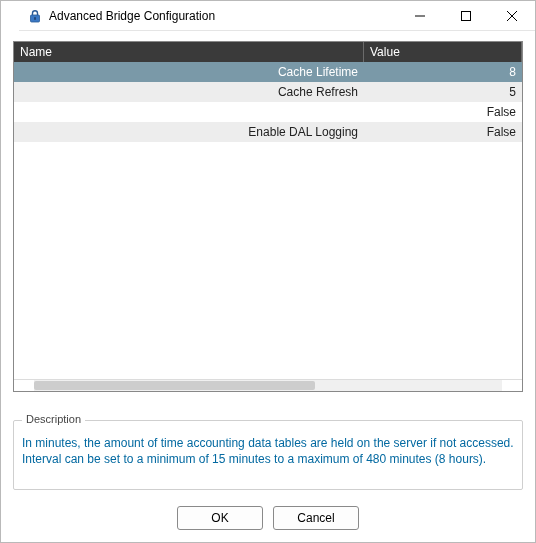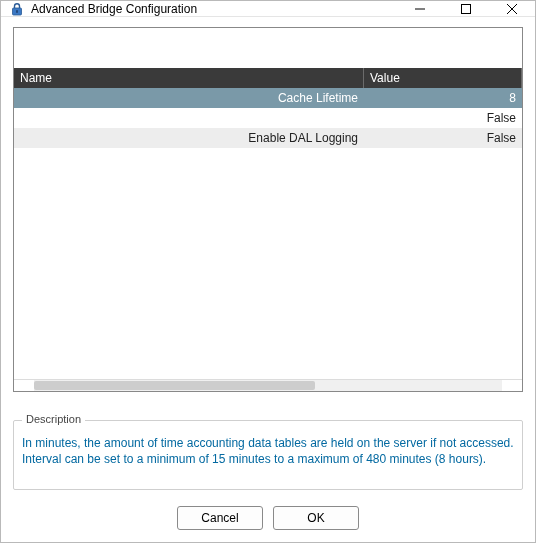--- a/index.html
+++ b/index.html
@@ -1,28 +1,28 @@
 <!DOCTYPE html>
 <html><head>
   <meta charset="utf-8">
   <style>
     * { box-sizing: border-box; margin: 0; padding: 0; }
     html, body { width: 536px; height: 543px; font-family: "Segoe UI", Tahoma, Arial, sans-serif; font-size: 12px; color: #222; background: #fff; }
     .window { width: 536px; height: 543px; border: 1px solid #b9b9b9; display: flex; flex-direction: column; background: #fff; }
-    .titlebar { height: 16px; display: flex; align-items: center; border-bottom: 1px solid #e5e5e5; }
+    .titlebar { height: 30px; display: flex; align-items: center; border-bottom: 1px solid #e5e5e5; margin-left: 18px; }
     .titlebar .app-icon { width: 16px; height: 16px; margin: 0 6px 0 8px; display: flex; align-items: center; justify-content: center; }
     .titlebar .title { flex: 1; font-size: 12px; color: #000; }
     .win-controls { display: flex; height: 100%; }
     .win-btn { width: 46px; height: 100%; display: flex; align-items: center; justify-content: center; background: transparent; border: none; }
     .win-btn svg { pointer-events: none; }
 
     .client { flex: 1; display: flex; flex-direction: column; padding: 10px 12px 12px 12px; }
 
     .grid-wrap { flex: 1; border: 1px solid #888; background: #fff; display: flex; flex-direction: column; overflow: hidden; }
-    .grid-header { display: flex; background: #3a3a3a; color: #fff; height: 20px; align-items: stretch; margin-top: 40px; }
+    .grid-header { display: flex; background: #3a3a3a; color: #fff; height: 20px; align-items: stretch; }
     .gh-cell { display: flex; align-items: center; padding: 0 6px; font-size: 12px; border-right: 1px solid #6b6b6b; }
     .col-name { width: 350px; }
     .col-value { flex: 1; }
     .grid-body { flex: 1; overflow: auto; }
     .row { display: flex; height: 20px; align-items: center; font-size: 12px; text-align: right; }
     .row .cell { padding: 0 6px; }
     .row .cell.name { width: 350px; }
     .row .cell.value { flex: 1; }
     .row.alt { background: #ededed; }
     .row.sel { background: #7a99a8; color: #fff; }
@@ -74,20 +74,24 @@
       <div class="grid-header">
         <div class="gh-cell col-name">Name</div>
         <div class="gh-cell col-value">Value</div>
       </div>
       <div class="grid-body" id="grid-body">
 
       <div class="row sel">
             <div class="cell name">Cache Lifetime</div>
             <div class="cell value">8</div>
           </div>
+          <div class="row alt">
+            <div class="cell name">Cache Refresh</div>
+            <div class="cell value">5</div>
+          </div>
           <div class="row">
             <div class="cell value">False</div>
           </div>
           <div class="row alt">
             <div class="cell name">Enable DAL Logging</div>
             <div class="cell value">False</div>
           </div>
         </div>
       <div class="grid-scroll-pad">
         <div class="h-scrollbar">
@@ -95,17 +99,17 @@
         </div>
       </div>
     </div>
 
     <div class="desc-group">
       <span class="desc-legend">Description</span>
       <div class="desc-text">In minutes, the amount of time accounting data tables are held on the server if not accessed. Interval can be set to a minimum of 15 minutes to a maximum of 480 minutes (8 hours).</div>
     </div>
 
     <div class="button-row">
+      <button class="btn">OK</button>
       <button class="btn">Cancel</button>
-      <button class="btn">OK</button>
     </div>
   </div>
 </div>
 
 </body></html>

